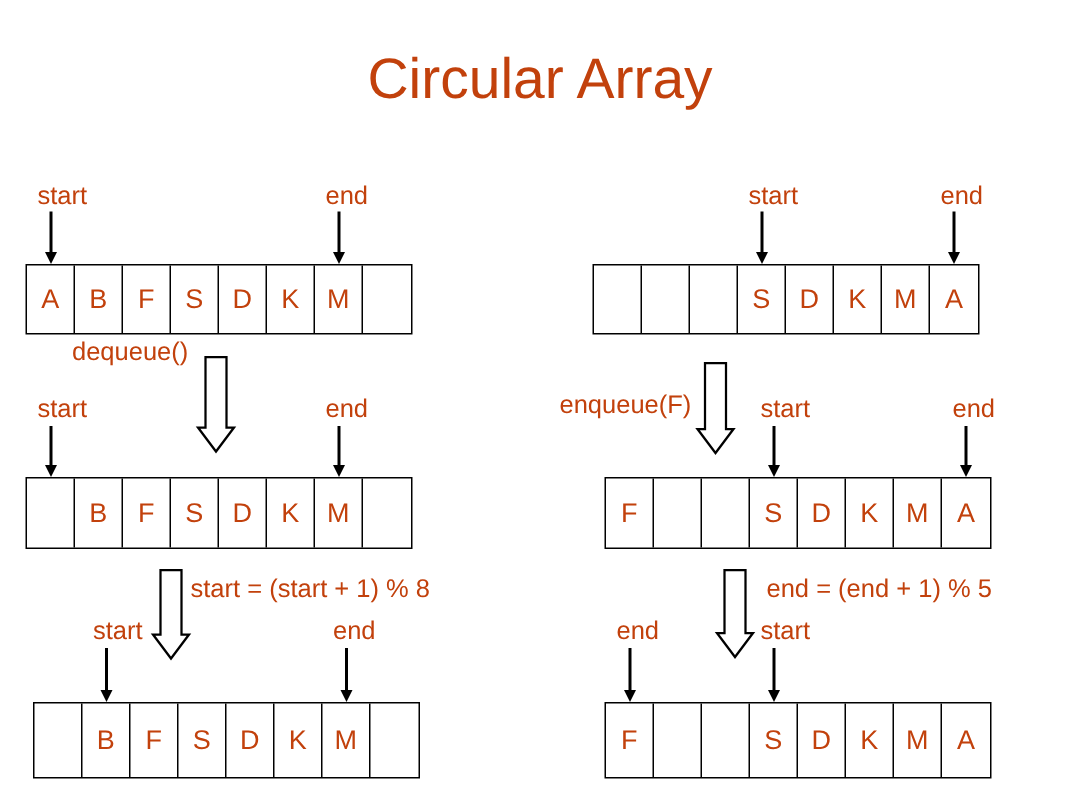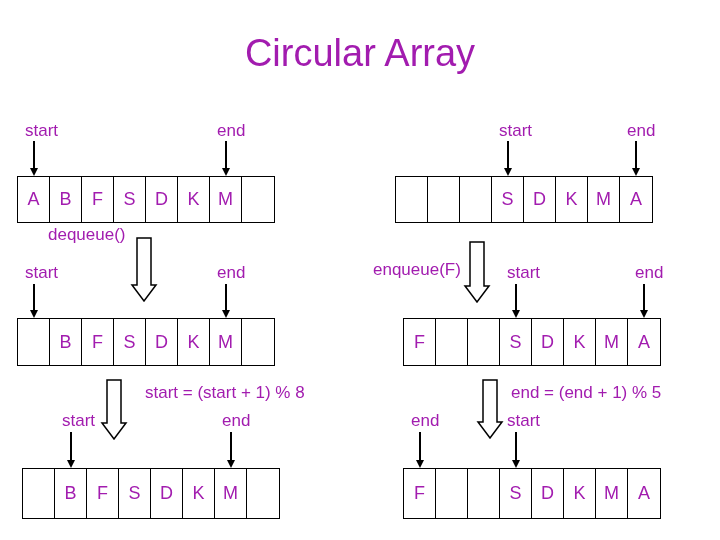--- a/index.html
+++ b/index.html
@@ -1,17 +1,17 @@
 <!DOCTYPE html>
 <html><head>
 <meta charset="utf-8">
 <style>
   html,body{margin:0;padding:0;background:#888}
   .slide{
-    position:relative;width:720px;height:540px;background:#ffffff;color:#a21caf;
+    position:relative;width:720px;height:540px;background:#ffffff;color:#c2410c;
     font-family:"Liberation Sans",sans-serif;overflow:hidden;margin:0 auto;
   }
   .title{
     position:absolute;left:0;top:33px;width:100%;text-align:center;
     font-size:38px;line-height:40px;font-weight:400;margin:0;
   }
   #canvas{position:absolute;left:0;top:0;width:720px;height:540px}
   .diagram{position:absolute;left:0;top:0;width:0;height:0;overflow:visible}
   .label{position:absolute;font-size:17px;line-height:19px;white-space:nowrap}
   .abs{position:absolute;overflow:visible;display:block}
@@ -122,21 +122,21 @@
           <line x1="6" y1="0" x2="6" y2="28" stroke="#000000" stroke-width="2"></line>
           <polygon points="2,26 10,26 6,34" fill="#000000"></polygon>
         </svg>
         <span class="label" style="left:635px;top:263px">end</span>
         <svg class="abs" width="12" height="35" style="left:638px;top:284px">
           <line x1="6" y1="0" x2="6" y2="28" stroke="#000000" stroke-width="2"></line>
           <polygon points="2,26 10,26 6,34" fill="#000000"></polygon>
         </svg>
       </div>
       <div class="diagram">
-        <span class="label" style="left:145px;top:383px">start = (start + 1) % 8</span>
+        <span class="label" style="left:127px;top:383px">start = (start + 1) % 8</span>
         <svg class="abs" width="26" height="61" style="left:101px;top:379px">
           <polygon points="6,1 20,1 20,44 25,44 13,60 1,44 6,44" fill="#ffffff" stroke="#000000" stroke-width="1.5" stroke-linejoin="miter"></polygon>
         </svg>
         <div class="array" style="left:22px;top:468px;height:49px">
           <div class="cell"></div>
           <div class="cell">B</div>
           <div class="cell">F</div>
           <div class="cell">S</div>
           <div class="cell">D</div>
           <div class="cell">K</div>

